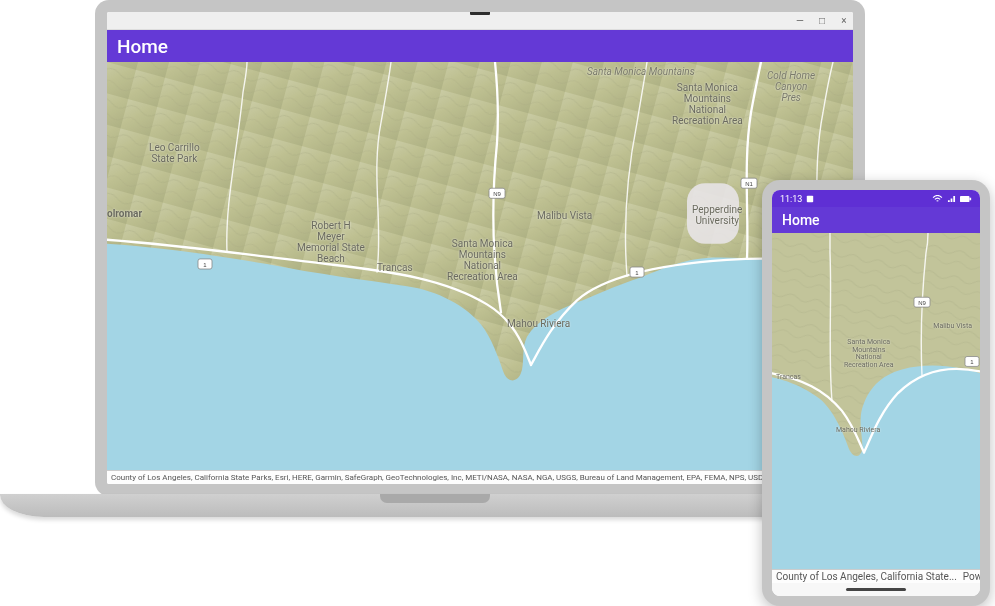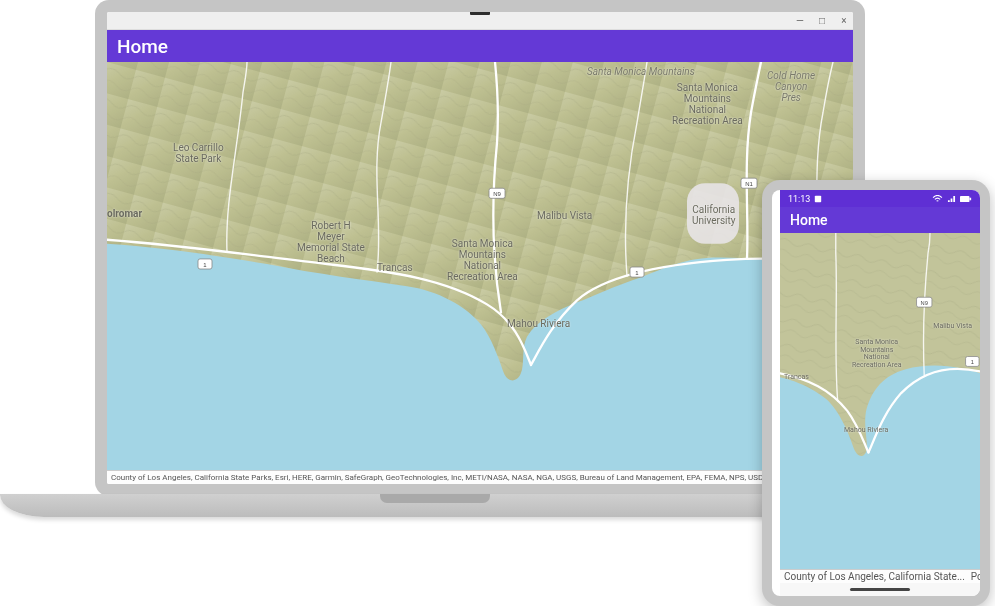--- a/index.html
+++ b/index.html
@@ -172,21 +172,20 @@
   }
   .phone-screen {
     width: 100%;
     height: 100%;
     background: #fff;
     border-radius: 8px;
     overflow: hidden;
     display:flex;
     flex-direction:column;
     position:relative;
-    padding-left:8px;
   }
   .status-bar {
     height: 17px;
     background: #5f2fd4;
     color:#fff;
     font-size: 9px;
     display:flex;
     align-items:center;
     justify-content:space-between;
     padding: 0 8px;
@@ -290,34 +289,34 @@
               </g>
           </svg>
         </div>
 
         <div class="map-label title" style="left:480px; top:4px;">Santa Monica Mountains</div>
         <div class="map-label" style="left:565px; top:20px; white-space:pre;">Santa Monica
 Mountains
 National
 Recreation Area</div>
         <div class="map-label" style="left:430px; top:148px;">Malibu Vista</div>
-        <div class="map-label" style="left:585px; top:142px; white-space:pre;">California
+        <div class="map-label" style="left:585px; top:142px; white-space:pre;">Pepperdine
 University</div>
         <div class="map-label" style="left:270px; top:200px;">Trancas</div>
         <div class="map-label" style="left:400px; top:256px;">Mahou Riviera</div>
         <div class="map-label" style="left:190px; top:158px; white-space:pre;">Robert H
 Meyer
 Memorial State
 Beach</div>
         <div class="map-label" style="left:340px; top:176px; white-space:pre;">Santa Monica
 Mountains
 National
 Recreation Area</div>
         <div class="map-label" style="left:0px; top:146px;font-weight:bold;">olromar</div>
-        <div class="map-label" style="left:42px; top:80px; white-space:pre;margin-left:24px;">Leo Carrillo
+        <div class="map-label" style="left:42px; top:80px; white-space:pre;">Leo Carrillo
 State Park</div>
         <div class="map-label title" style="left:660px; top:8px; white-space:pre;">Cold Home
 Canyon
 Pres</div>
       </div>
 
       <div class="attribution">
         <span>County of Los Angeles, California State Parks, Esri, HERE, Garmin, SafeGraph, GeoTechnologies, Inc, METI/NASA, NASA, NGA, USGS, Bureau of Land Management, EPA, FEMA, NPS, USDA</span>
       </div>
     </div>

